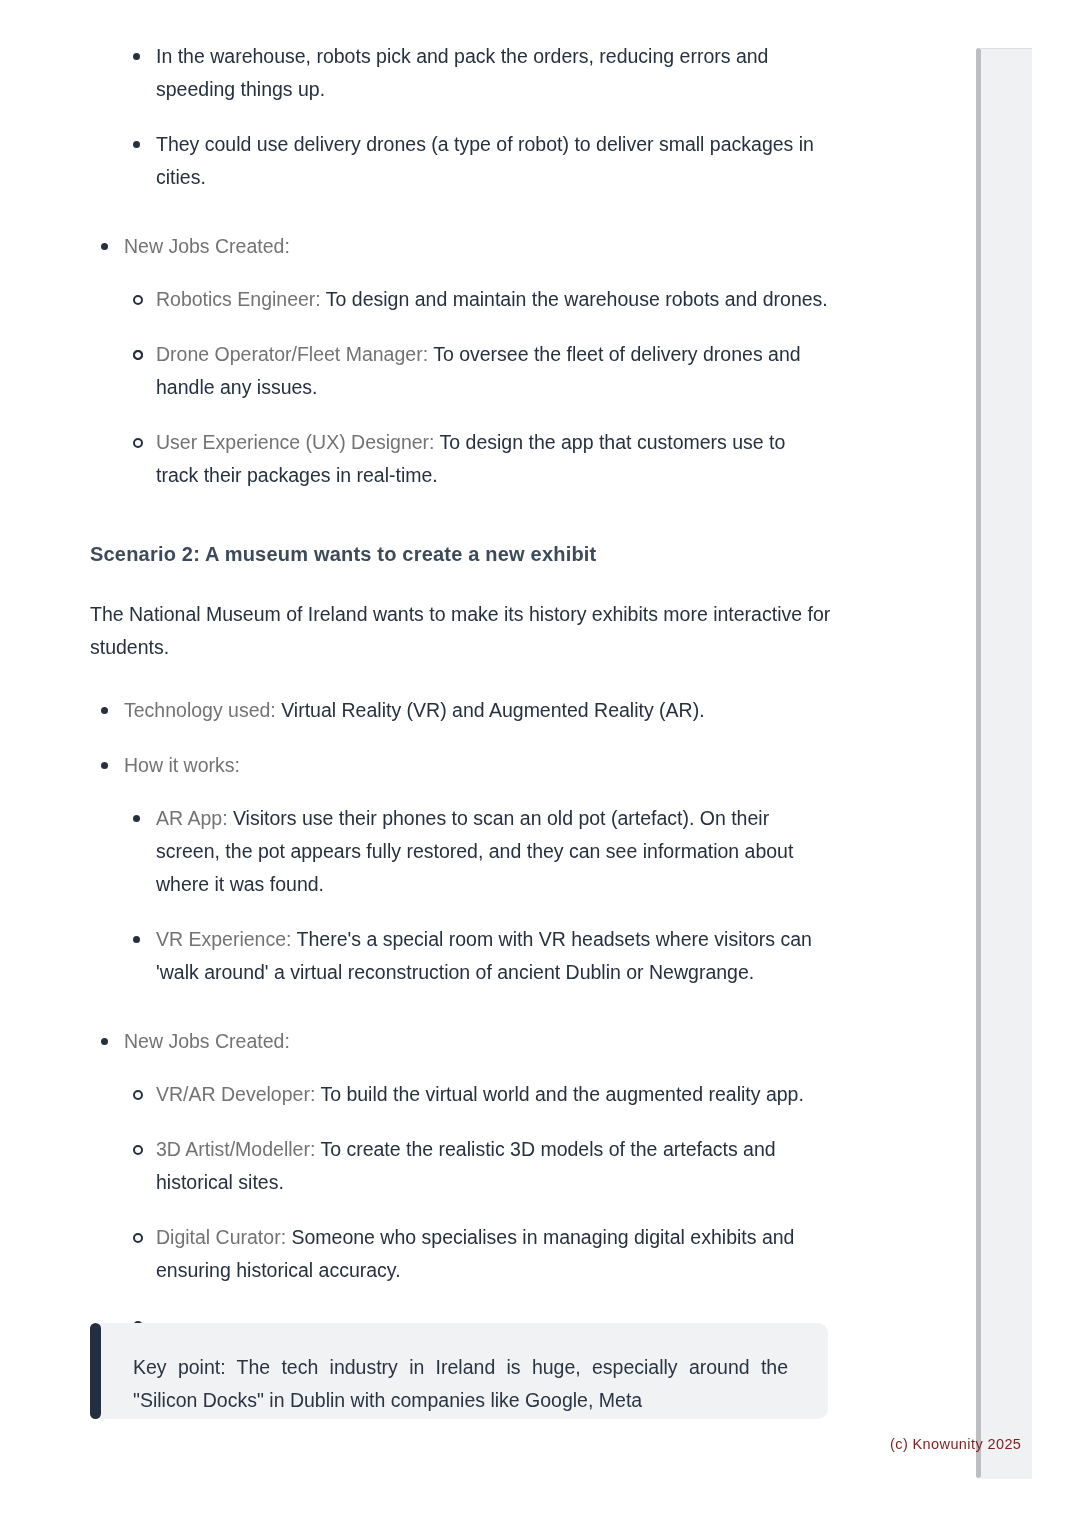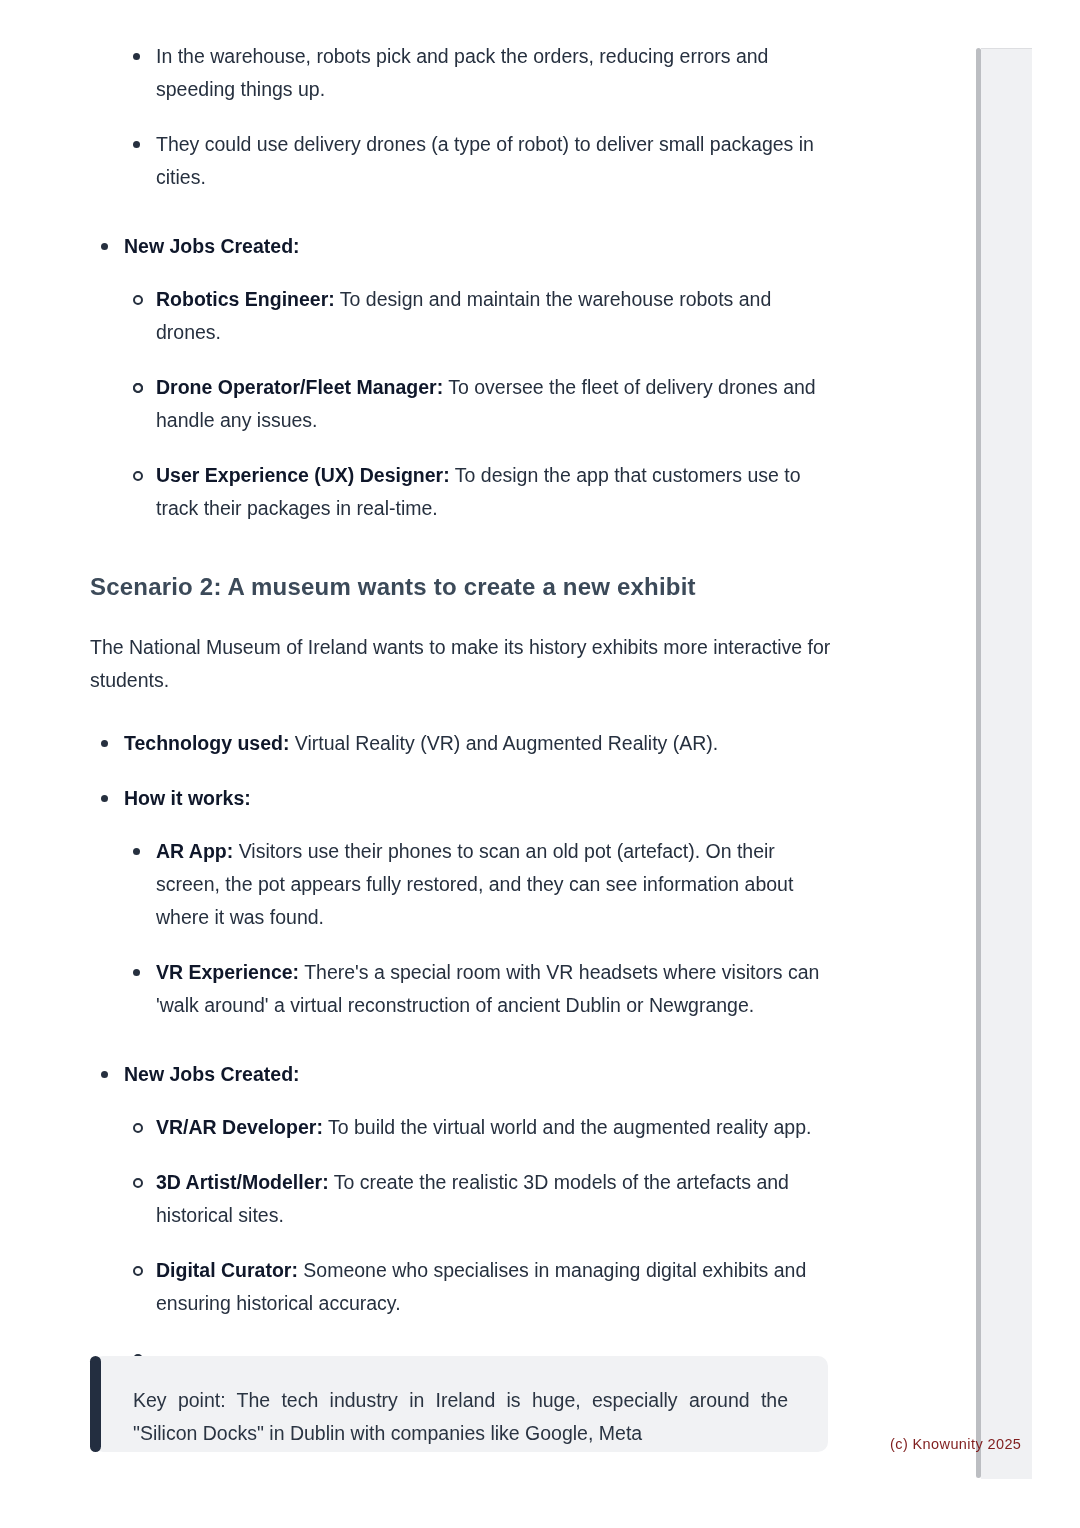--- a/index.html
+++ b/index.html
@@ -15,23 +15,23 @@
   }
   .row { position:relative; padding-left:34px; margin-bottom:22px; }
   .row.lvl1 { margin-top:30px; }
   .row.tight { margin-bottom:20px; }
   .lvl2 { margin-left:32px; }
   .dot {
     position:absolute; left:11px; top:13px; width:7px; height:7px;
     border-radius:50%; background:#26303f;
   }
   .dot.circle { background:transparent; border:2px solid #26303f; width:6px; height:6px; top:12px; }
-  .b { font-weight:700; color:#0f172a;text-align:center; }
+  .b { font-weight:400; color:#737373;text-align:center; }
   h2.scenario-heading {
-    font-size:24px; line-height:32px; font-weight:700; color:#3c4a59;
+    font-size:20px; line-height:32px; font-weight:700; color:#3c4a59;
     margin:46px 0 28px 0; letter-spacing:0.2px;
   }
   p.intro { margin:0 0 22px 0; }
   .keypoint { position:relative; width:738px; margin-top:36px; }
   .kp-bar {
     position:absolute; left:0; top:0; width:11px; height:96px;
     border-radius:7px; z-index:2;
   }
   .kp-box {
     box-sizing:border-box; margin-left:3px; height:96px; overflow:hidden;

